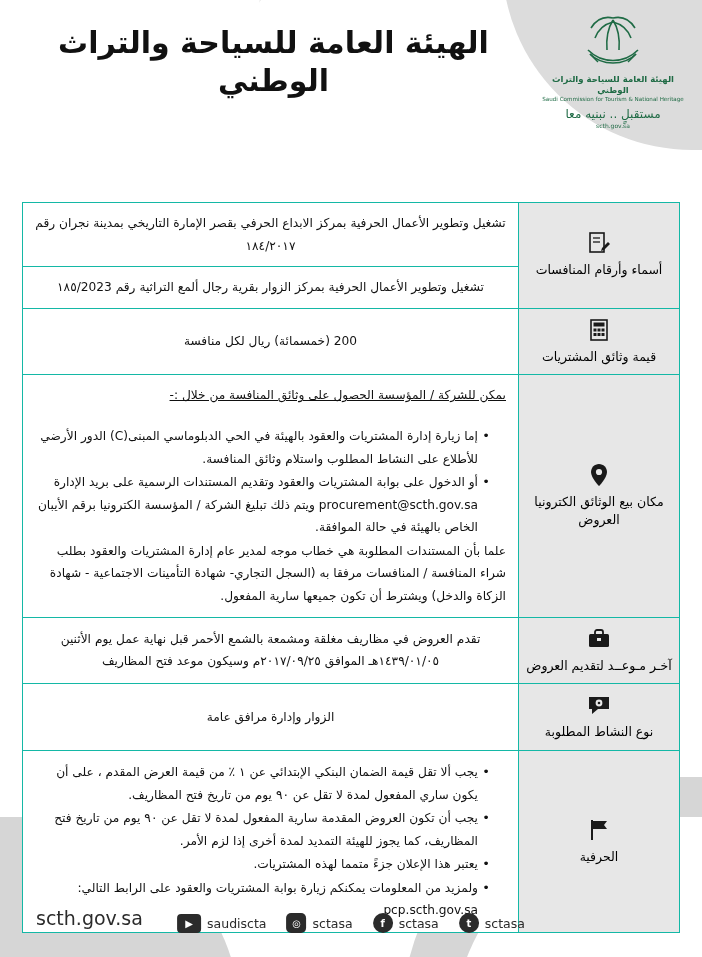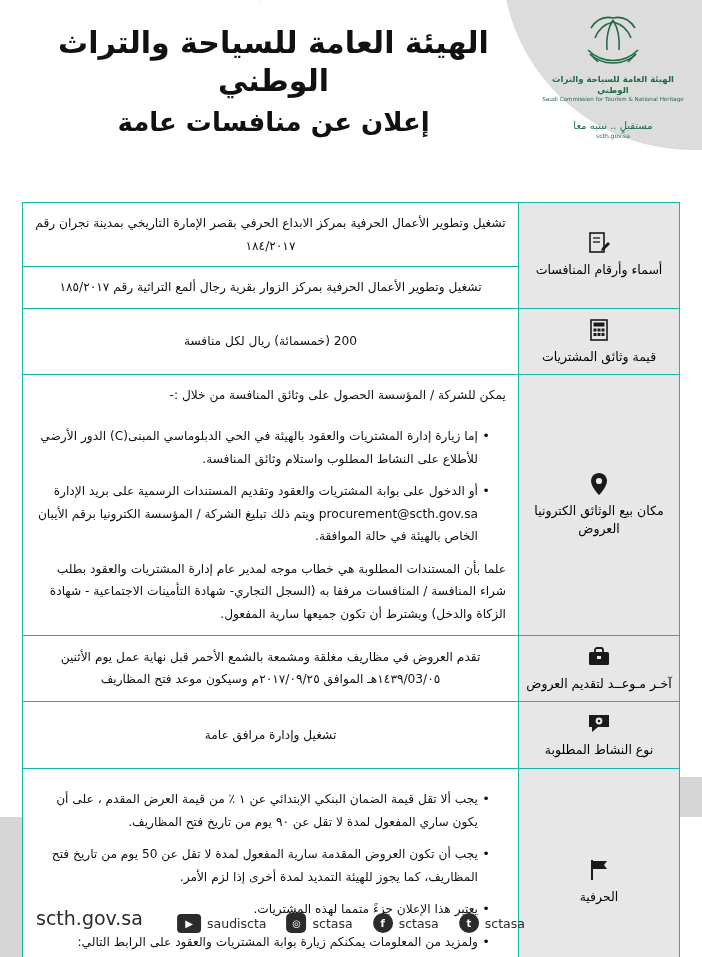--- a/index.html
+++ b/index.html
@@ -41,42 +41,42 @@
     right:-130px;bottom:-140px;width:380px;height:280px;
     background:#ffffff;border-radius:220px 0 0 0;
   }
 
   
   .header{position:relative;z-index:3;height:140px;padding:10px 18px 0 18px;box-sizing:border-box;}
   .logo-wrap{position:absolute;right:14px;top:10px;width:150px;text-align:center;}
   .logo-emblem{width:70px;height:62px;margin:0 auto;}
   .logo-ar{font-size:8.5px;color:#1f6b45;font-weight:bold;line-height:1.25;margin-top:2px;}
   .logo-en{font-size:5.6px;color:#1f6b45;line-height:1.3;margin-top:1px;}
-  .logo-tag{font-size:10px;color:#1f6b45;margin-top:15px;line-height:1.3;}
+  .logo-tag{font-size:12px;color:#1f6b45;margin-top:3px;line-height:1.3;}
   .logo-url{font-size:6px;color:#1f6b45;}
   .titles{margin-right:165px;margin-left:10px;padding-top:14px;text-align:center;}
   .t1{font-size:30px;font-weight:bold;color:#111;letter-spacing:0;line-height:1.25;}
   .t2{font-size:26px;font-weight:bold;color:#111;line-height:1.35;margin-top:6px;}
 
   
   .table-wrap{position:relative;z-index:3;margin:62px 22px 0 22px;}
   table.main{width:100%;border-collapse:collapse;table-layout:fixed;background:#fff;}
   table.main td{border:1px solid #14b8a6;vertical-align:middle;}
   .lbl{
     width:152px;background:#e7e7e7;text-align:center;
     font-size:12.5px;font-weight:normal;color:#000000;padding:8px 4px;
     line-height:1.5;
   }
   .lbl .ico{display:block;margin:0 auto 5px auto;width:26px;height:26px;}
   .val{padding:9px 12px;font-size:12.2px;line-height:1.85;text-align:right;color:#111;}
   .val.center{text-align:center;}
   ul.dash{margin:0;padding:0 16px 0 0;list-style:none;}
-  ul.dash li{position:relative;padding-right:12px;margin:10px 0;}
+  ul.dash li{position:relative;padding-right:12px;margin:1px 0;}
   ul.dash li:before{content:"•";position:absolute;right:0;top:-1px;font-size:13px;}
-  .lead{margin:0 0 18px 0;}
+  .lead{margin:0 0 18px 0;text-decoration:underline;}
   .note{}
 
   
   .footer{position:absolute;left:0;bottom:0;width:702px;height:92px;z-index:4;}
   .foot-url{position:absolute;right:auto;left:36px;bottom:28px;font-size:19px;color:#2b2b2b;}
   .socials{position:absolute;left:50%;transform:translateX(-50%);bottom:24px;display:flex;flex-direction:row-reverse;align-items:center;gap:20px;direction:ltr;}
   .soc{display:flex;align-items:center;gap:6px;font-size:12.5px;color:#2b2b2b;}
   .soc .badge{width:24px;height:19px;border-radius:4px;background:#2b2b2b;display:flex;align-items:center;justify-content:center;color:#fff;font-size:10px;font-weight:bold;}
   .soc .badge.sq{width:20px;height:20px;border-radius:5px;}
   .soc .badge.circ{width:20px;height:20px;border-radius:50%;}
@@ -113,21 +113,20 @@
           </g>
         </svg>
       </div>
       <div class="logo-ar">الهيئة العامة للسياحة والتراث الوطني</div>
       <div class="logo-en">Saudi Commission for Tourism &amp; National Heritage</div>
       <div class="logo-tag">مستقبلٍ .. نبنيه معا</div>
       <div class="logo-url">scth.gov.sa</div>
     </div>
     <div class="titles">
       <div class="t1">الهيئة العامة للسياحة والتراث الوطني</div>
-      <div class="t2">إعلان عن منافسات عامة</div>
     </div>
   </div>
 
   <div class="table-wrap">
     <table class="main">
       <tbody>
 
         <tr>
           <td class="lbl" rowspan="2">
             <span class="ico">
@@ -136,21 +135,21 @@
                 <line x1="7" y1="8" x2="14" y2="8" stroke="#1a1a1a" stroke-width="1.3"></line>
                 <line x1="7" y1="12" x2="14" y2="12" stroke="#1a1a1a" stroke-width="1.3"></line>
                 <path d="M16 18 L22 12 L24 14 L18 20 L15 21 Z" fill="#1a1a1a"></path>
               </svg>
             </span>
             <span>أسماء وأرقام المنافسات</span>
           </td>
           <td class="val center">تشغيل وتطوير الأعمال الحرفية بمركز الابداع الحرفي بقصر الإمارة التاريخي بمدينة نجران رقم ١٨٤/٢٠١٧</td>
         </tr>
         <tr>
-          <td class="val center">تشغيل وتطوير الأعمال الحرفية بمركز الزوار بقرية رجال ألمع التراثية رقم ١٨٥/٢٠١٧</td>
+          <td class="val center">تشغيل وتطوير الأعمال الحرفية بمركز الزوار بقرية رجال ألمع التراثية رقم ١٨٥/2023</td>
         </tr>
 
         <tr>
           <td class="lbl">
             <span class="ico">
               <svg viewBox="0 0 26 26" width="26" height="26" aria-hidden="true">
                 <rect x="5" y="3" width="16" height="20" fill="none" stroke="#1a1a1a" stroke-width="1.6"></rect>
                 <rect x="7.5" y="5.5" width="11" height="4" fill="#1a1a1a"></rect>
                 <g fill="#1a1a1a">
                   <rect x="7.5" y="11.5" width="3" height="3"></rect>
@@ -191,51 +190,51 @@
           <td class="lbl">
             <span class="ico">
               <svg viewBox="0 0 26 26" width="26" height="26" aria-hidden="true">
                 <rect x="3" y="8" width="20" height="13" rx="1.5" fill="#1a1a1a"></rect>
                 <path d="M9 8 V6 a2 2 0 0 1 2-2 h4 a2 2 0 0 1 2 2 V8" fill="none" stroke="#1a1a1a" stroke-width="1.8"></path>
                 <rect x="11" y="12" width="4" height="3" fill="#e7e7e7"></rect>
               </svg>
             </span>
             <span>آخـر مـوعــد لتقديم العروض</span>
           </td>
-          <td class="val center">تقدم العروض في مظاريف مغلقة ومشمعة بالشمع الأحمر قبل نهاية عمل يوم الأثنين ١٤٣٩/03/٠٥هـ الموافق ٢٠١٧/٠٩/٢٥م وسيكون موعد فتح المظاريف</td>
+          <td class="val center">تقدم العروض في مظاريف مغلقة ومشمعة بالشمع الأحمر قبل نهاية عمل يوم الأثنين ١٤٣٩/٠١/٠٥هـ الموافق ٢٠١٧/٠٩/٢٥م وسيكون موعد فتح المظاريف</td>
         </tr>
 
         <tr>
           <td class="lbl">
             <span class="ico">
               <svg viewBox="0 0 26 26" width="26" height="26" aria-hidden="true">
                 <path d="M3 5 h20 v12 h-11 l-6 5 v-5 h-3 z" fill="#1a1a1a"></path>
                 <circle cx="13" cy="11" r="3.4" fill="#e7e7e7"></circle>
                 <circle cx="13" cy="11" r="1.3" fill="#1a1a1a"></circle>
               </svg>
             </span>
             <span>نوع النشاط المطلوبة</span>
           </td>
-          <td class="val center">تشغيل وإدارة مرافق عامة</td>
+          <td class="val center">الزوار وإدارة مرافق عامة</td>
         </tr>
 
         <tr>
           <td class="lbl">
             <span class="ico">
               <svg viewBox="0 0 26 26" width="26" height="26" aria-hidden="true">
                 <line x1="6" y1="3" x2="6" y2="23" stroke="#1a1a1a" stroke-width="2"></line>
                 <path d="M7 4 h14 l-3 4 l3 4 h-14 z" fill="#1a1a1a"></path>
               </svg>
             </span>
             <span>الحرفية</span>
           </td>
           <td class="val">
             <ul class="dash">
               <li>يجب ألا تقل قيمة الضمان البنكي الإبتدائي عن ١ ٪ من قيمة العرض المقدم ، على أن يكون ساري المفعول لمدة لا تقل عن ٩٠ يوم من تاريخ فتح المظاريف.</li>
-              <li>يجب أن تكون العروض المقدمة سارية المفعول لمدة لا تقل عن 50 يوم من تاريخ فتح المظاريف، كما يجوز للهيئة التمديد لمدة أخرى إذا لزم الأمر.</li>
+              <li>يجب أن تكون العروض المقدمة سارية المفعول لمدة لا تقل عن ٩٠ يوم من تاريخ فتح المظاريف، كما يجوز للهيئة التمديد لمدة أخرى إذا لزم الأمر.</li>
               <li>يعتبر هذا الإعلان جزءً متمما لهذه المشتريات.</li>
               <li>ولمزيد من المعلومات يمكنكم زيارة بوابة المشتريات والعقود على الرابط التالي: pcp.scth.gov.sa</li>
             </ul>
           </td>
         </tr>
       </tbody>
     </table>
   </div>
 
   <div class="footer">

